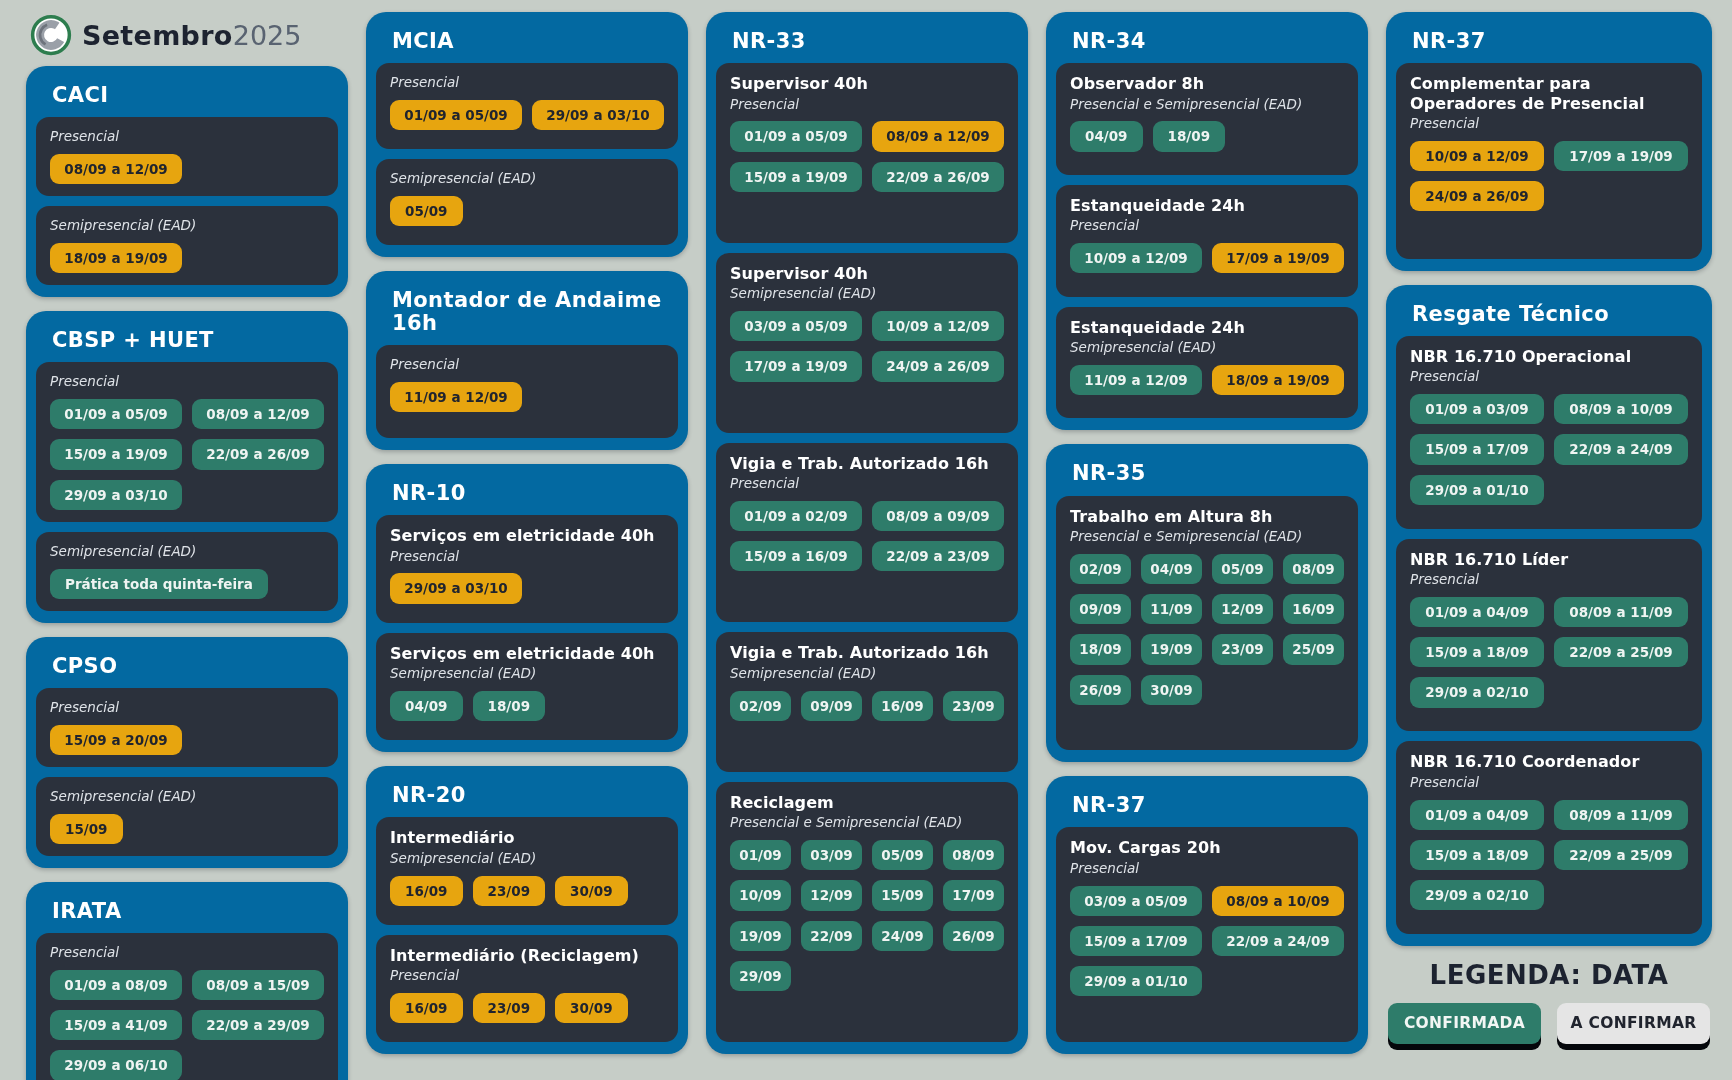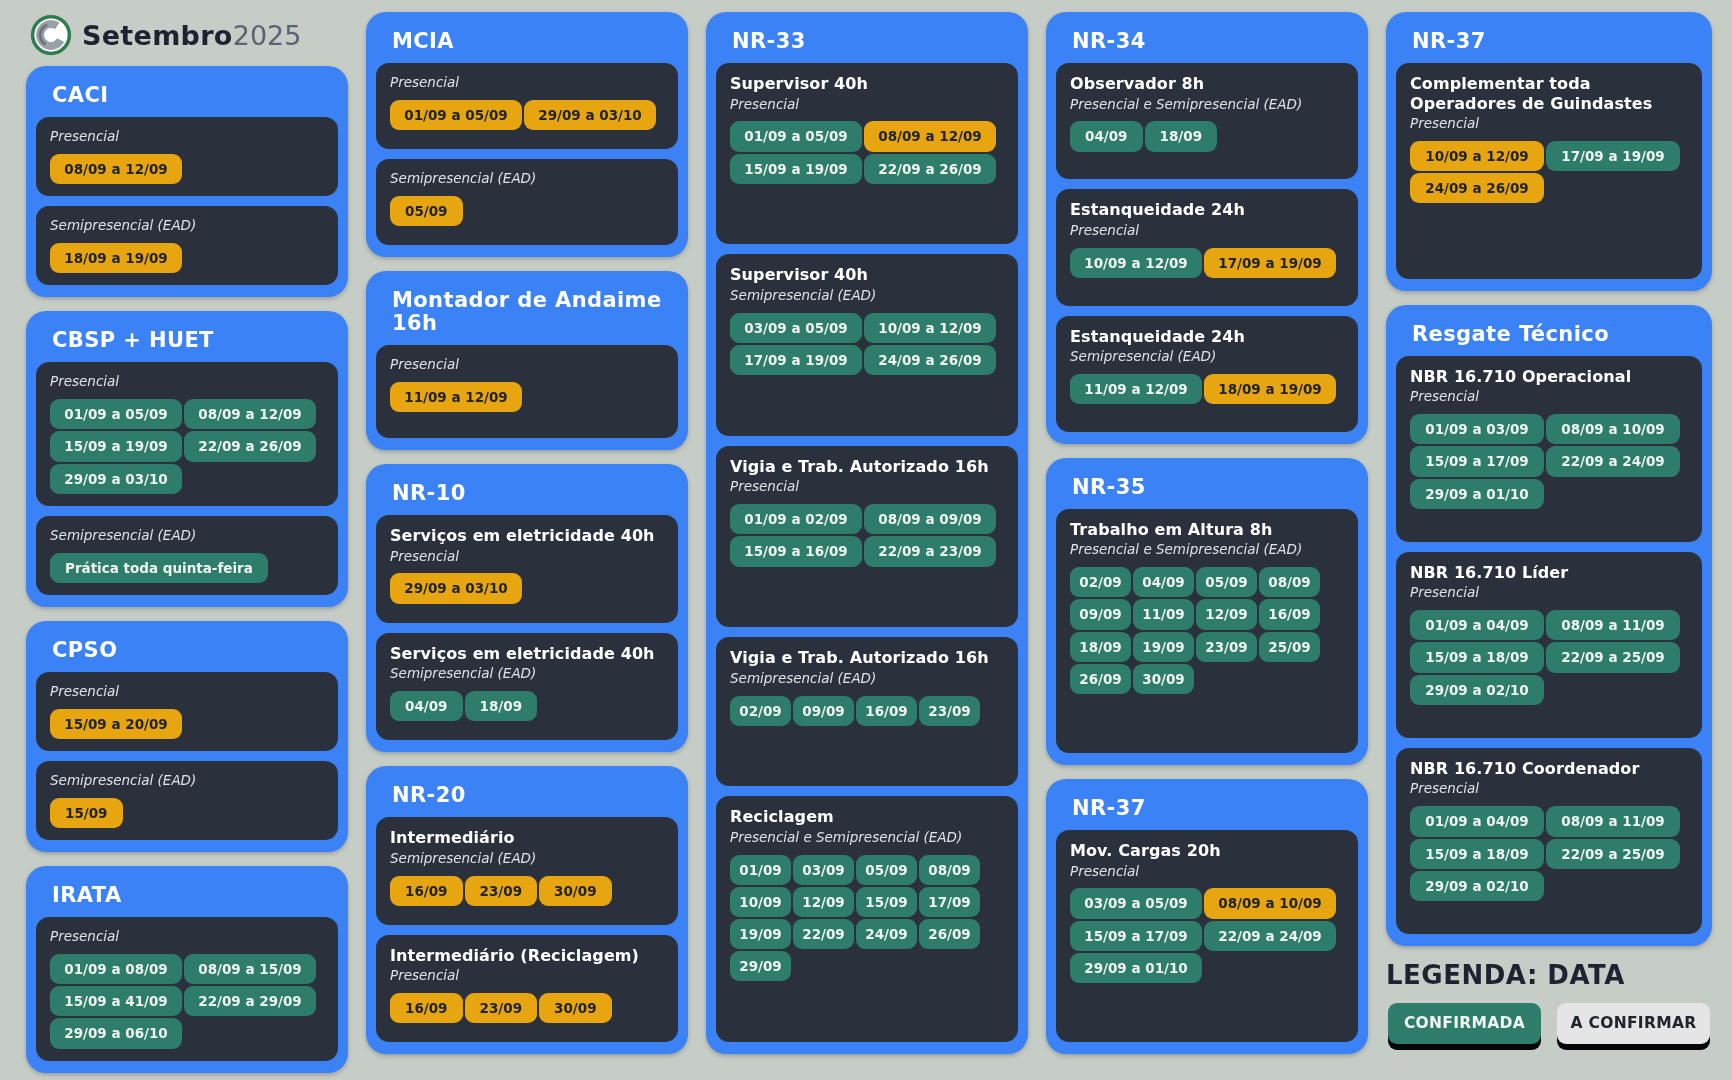--- a/index.html
+++ b/index.html
@@ -19,21 +19,21 @@
   .col.wide{width:326px;min-width:326px;}
   .cards{display:flex;flex-direction:column;gap:14px;flex:1;}
   
   .month-header{display:flex;align-items:center;gap:10px;padding:2px 0 10px 4px;}
   .logo{width:42px;height:42px;flex:0 0 auto;}
   .month-title{white-space:nowrap;}
   .month{font-size:27px;font-weight:800;color:#1d2330;letter-spacing:.3px;}
   .year{font-size:27px;font-weight:400;color:#596371;}
   
   .card{
-    background:#3b82f6;border-radius:20px;
+    background:#0369a1;border-radius:20px;
     padding:8px 10px 12px 10px;
     display:flex;flex-direction:column;
     flex:1 1 auto;
     box-shadow:0 2px 4px rgba(20,25,32,.25);
   }
   .card-title{
     color:#ffffff;font-size:21px;font-weight:800;letter-spacing:.4px;
     padding:10px 4px 10px 16px;line-height:1.1;
   }
   .sections{display:flex;flex-direction:column;gap:10px;flex:1;}
@@ -42,35 +42,35 @@
     padding:11px 14px 12px 14px;
     flex:1 1 auto;
   }
   .section-name{
     color:#ffffff;font-size:16px;font-weight:800;line-height:1.22;margin-bottom:2px;
     letter-spacing:.1px;
   }
   .modality{
     color:#dfe3e8;font-size:13.5px;font-style:italic;margin-bottom:9px;line-height:1.25;
   }
-  .pills{display:flex;flex-wrap:wrap;gap:2px;align-content:flex-start;}
+  .pills{display:flex;flex-wrap:wrap;gap:10px;align-content:flex-start;}
   .pill{
     border-radius:9px;font-weight:700;font-size:13.5px;
     text-align:center;padding:7px 6px;box-sizing:border-box;
     line-height:1.2;cursor:default;white-space:nowrap;
   }
   .pill.range{flex:0 0 calc(50% - 5px);}
   .pill.grid{flex:0 0 calc(25% - 7.5px);padding:7px 3px;}
   .pill.auto{padding:7px 15px;min-width:62px;}
   .pill.confirmed{background:#2e7c6a;color:#eff4f2;}
   .pill.to_confirm{background:#e7a50f;color:#20242e;}
   
   .legend{flex:0 0 auto;padding-top:14px;}
   .legend-title{
-    color:#1d2330;font-size:26px;font-weight:800;
+    text-align:center;color:#1d2330;font-size:26px;font-weight:800;
     letter-spacing:.5px;margin-bottom:13px;
   }
   .legend-buttons{display:flex;gap:16px;padding:0 2px 10px 2px;}
   .legend-btn{
     flex:1;border:none;border-radius:9px;padding:11px 0 12px 0;
     font-family:inherit;font-size:15.5px;font-weight:700;letter-spacing:.3px;
     box-shadow:0 6px 0 0 #05070b;
   }
   .legend-btn.confirmed{background:#2e7c6a;color:#f2f6f4;}
   .legend-btn.to_confirm{background:#e5e5e5;color:#20242e;}
@@ -385,21 +385,21 @@
         </div>
       </div>
   </div>
 
   <div class="col wide">
     <div class="cards">
         <div class="card">
           <div class="card-title">NR-37</div>
           <div class="sections">
             <div class="section">
-              <div class="section-name">Complementar toda Operadores de Guindastes</div>
+              <div class="section-name">Complementar para Operadores de Presencial</div>
               <div class="modality">Presencial</div>
               <div class="pills">
                 <div class="pill to_confirm range">10/09 a 12/09</div>
                 <div class="pill confirmed range">17/09 a 19/09</div>
                 <div class="pill to_confirm range">24/09 a 26/09</div>
               </div>
             </div>
           </div>
         </div>
         <div class="card">

